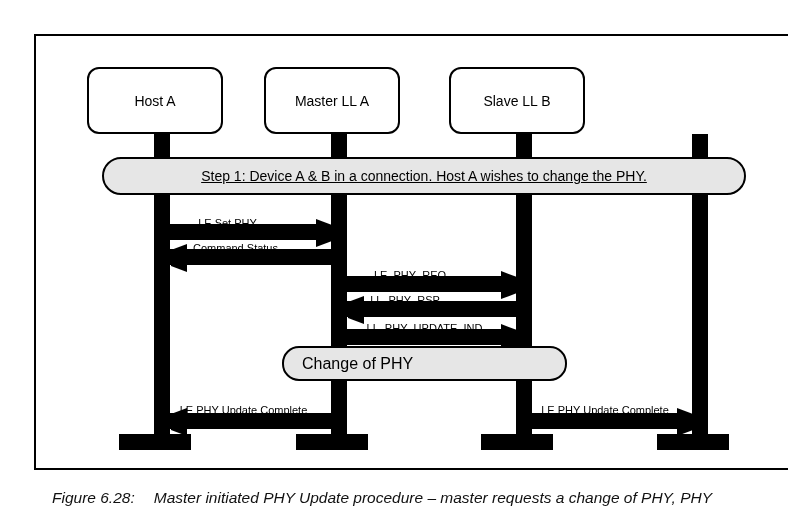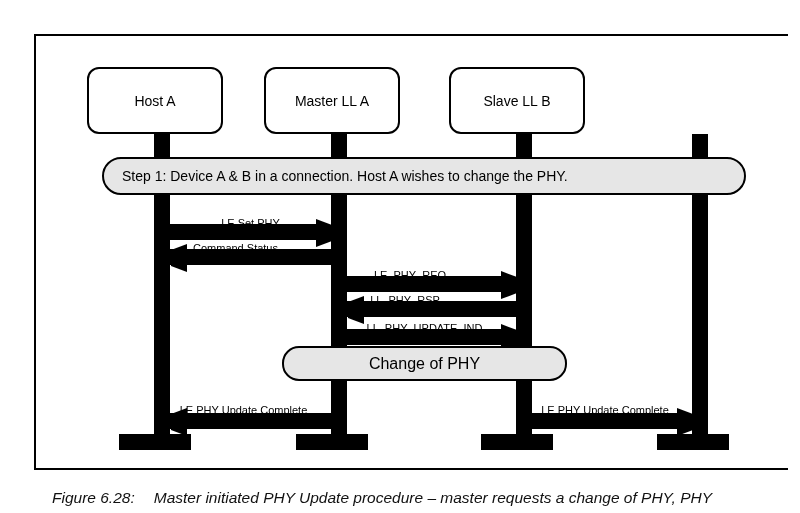--- a/index.html
+++ b/index.html
@@ -35,31 +35,32 @@
     display: flex; align-items: center; justify-content: center;
     font-size: 14px;
   }
   .banner {
     position: absolute;
     left: 78px; top: 133px;
     width: 644px; height: 38px;
     border: 2px solid #000;
     border-radius: 19px;
     background: #e6e6e6;
-    display: flex; align-items: center; 
+    display: flex; align-items: center; justify-content: center;
     font-size: 14px;
+    text-decoration: underline;
   }
   .state-box {
     position: absolute;
     left: 258px; top: 322px;
     width: 285px; height: 35px;
     border: 2px solid #000;
     border-radius: 17px;
     background: #e6e6e6;
-    display: flex; align-items: center; justify-content: center;
+    display: flex; align-items: center; justify-content: flex-start;
     font-size: 16px;
   }
   .msg-label {
     position: absolute;
     font-size: 11px;
     text-align: center;
     height: 14px;
     line-height: 14px;
     white-space: nowrap;
   }
@@ -118,21 +119,21 @@
     <span>Slave LL B</span>
   </div>
   <div class="actor-box" style="left:240px;">
     <span>Master LL A</span>
   </div>
 
   <div class="banner">
     <span>Step 1: Device A &amp; B in a connection. Host A wishes to change the PHY.</span>
   </div>
 
-  <div class="msg-label" style="left:138px; top:184px; width:177px;">LE Set PHY</div>
+  <div class="msg-label" style="left:115px; top:184px; width:177px;">LE Set PHY</div>
   <div class="msg-line" style="left:131px; top:200px; width:162px;"></div>
   <div class="arrow-right" style="left:292px; top:195px;"></div>
 
   <div class="msg-label" style="left:131px; top:209px; width:161px;">Command Status</div>
   <div class="msg-line" style="left:146px; top:225px; width:162px;"></div>
   <div class="arrow-left" style="left:131px; top:220px;"></div>
 
   <div class="msg-label" style="left:308px; top:236px; width:156px;">LE_PHY_REQ</div>
   <div class="msg-line" style="left:308px; top:252px; width:170px;"></div>
   <div class="arrow-right" style="left:477px; top:247px;"></div>

